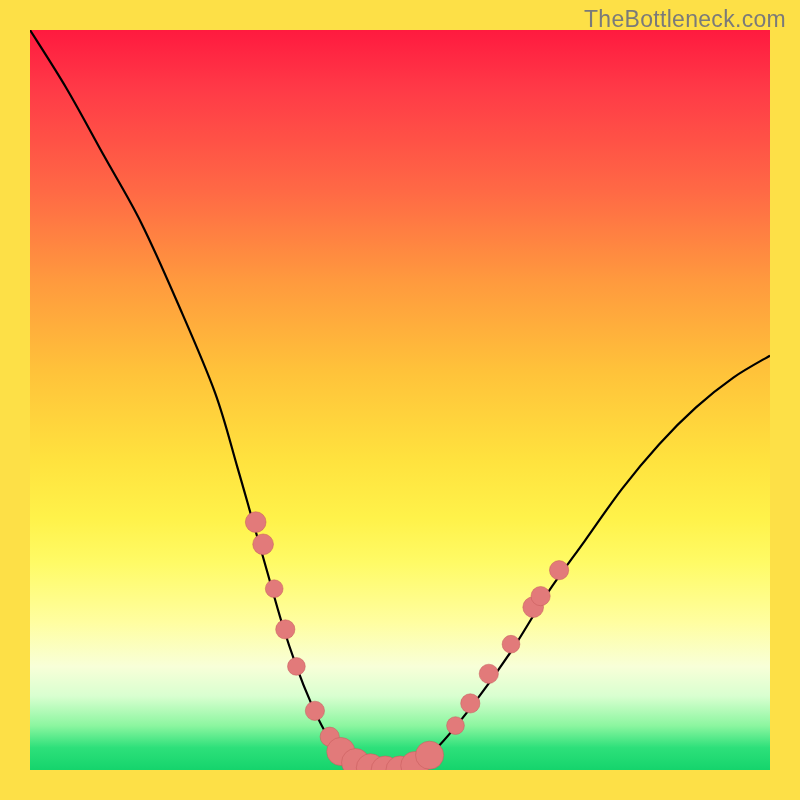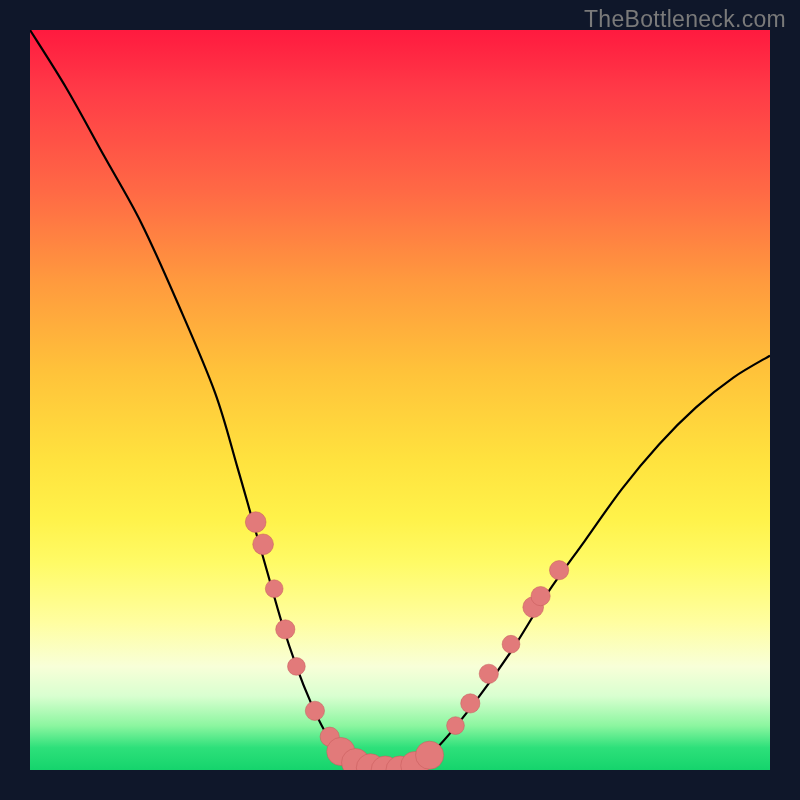--- a/index.html
+++ b/index.html
@@ -10,21 +10,21 @@
     background: #000;
     overflow: hidden;
     font-family: Arial, Helvetica, sans-serif;
   }
   .frame {
     position: absolute;
     left: 0;
     top: 0;
     width: 800px;
     height: 800px;
-    background: #0f172a;
+    background: #fde047;
     text-align: right;
   }
   .plot {
     position: absolute;
     left: 30px;
     top: 30px;
     width: 740px;
     height: 740px;
     
     background: linear-gradient(to bottom,

